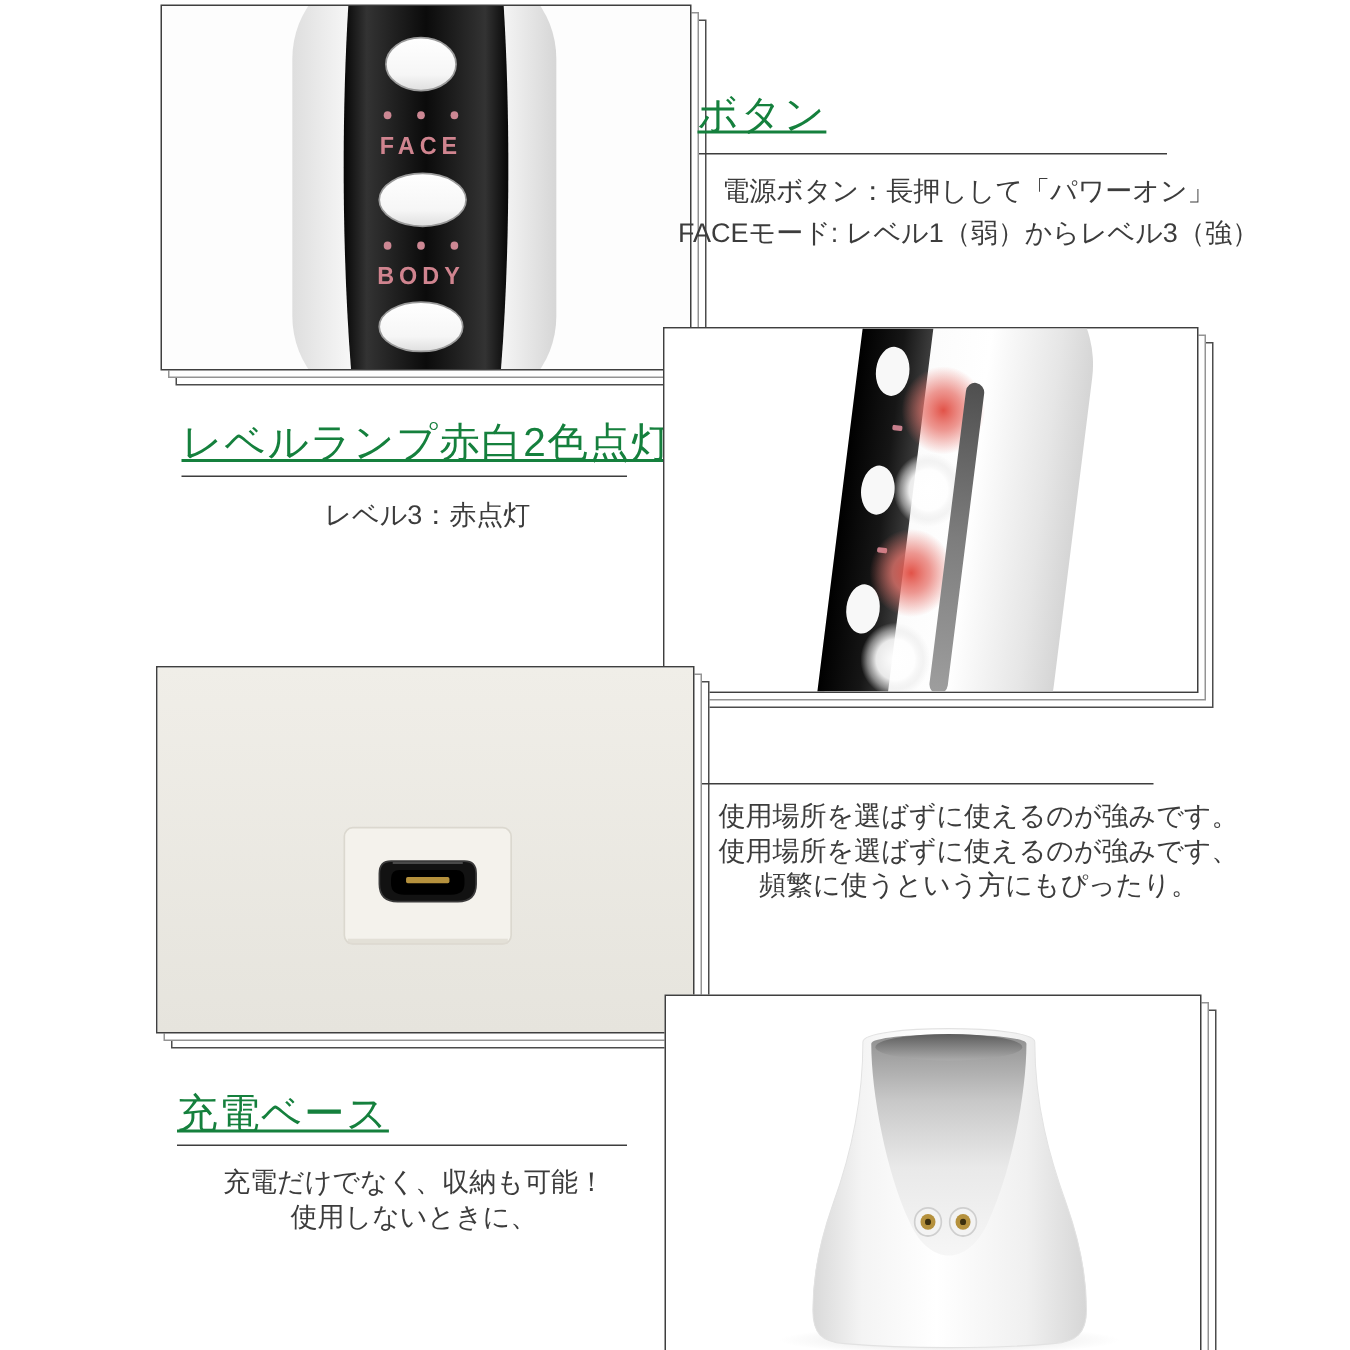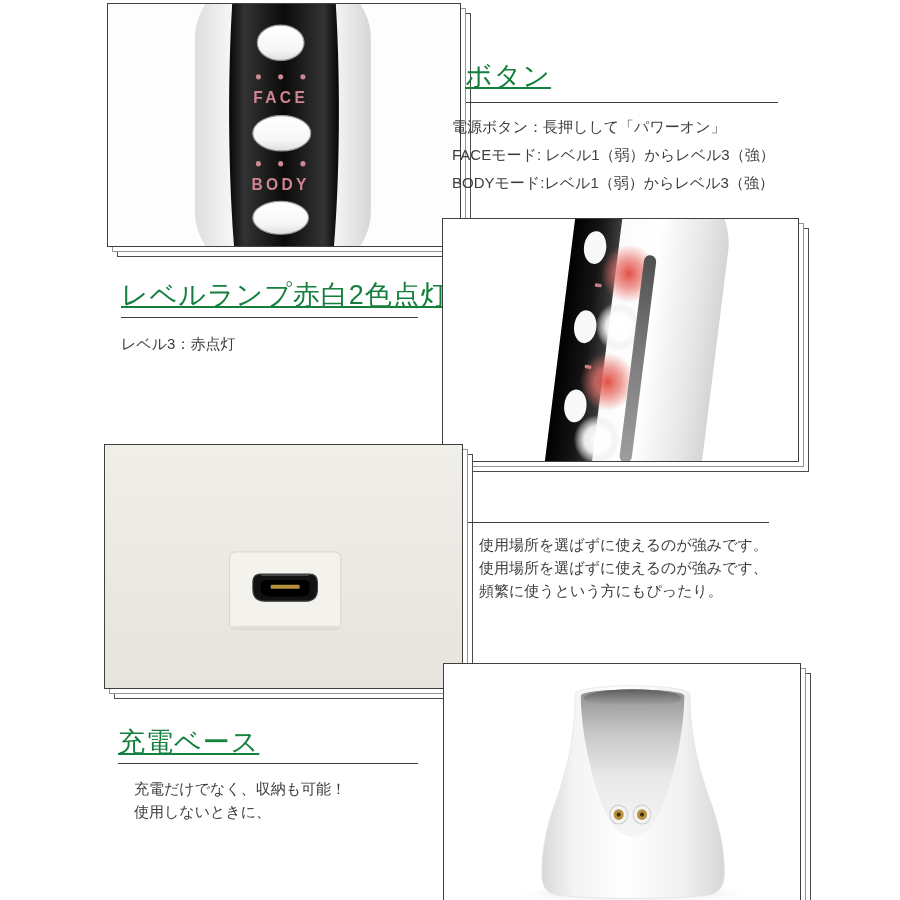--- a/index.html
+++ b/index.html
@@ -17,21 +17,21 @@
     background:#ffffff;border:1px solid #3f3f3f;box-sizing:border-box;overflow:hidden;
   }
   .photo-inner svg{display:block;width:100%;height:100%;}
   
   .sec{position:absolute;}
   .sec-title{
     margin:0;font-size:27px;font-weight:500;line-height:1.25;
     color:#15803d;letter-spacing:1px;white-space:nowrap;text-decoration:underline;
   }
   .sec-rule{height:0;border-top:1px solid #3d3d3d;}
-  .sec-body{font-size:15px;color:#3c3c3c;}
+  .sec-body{font-size:18px;color:#3c3c3c;text-align:center;}
   .sec-line{line-height:23px;white-space:nowrap;}
   .lh28 .sec-line{line-height:28px;}
 </style>
 </head>
 <body>
 
 <div class="canvas">
 
   <figure class="photo" style="left:107px;top:3px;width:318px;height:208px">
     <div class="ply ply-outer"></div>
@@ -81,21 +81,20 @@
       </svg>
     </div>
   </figure>
 
   <section class="sec" style="left:452px;top:60px">
     <h2 class="sec-title" style="margin-left:13px">ボタン</h2>
     <div class="sec-rule" style="margin-left:14px;width:312px;margin-top:8px"></div>
     <div class="sec-body lh28" style="margin-top:10px">
       <div class="sec-line">電源ボタン：長押しして「パワーオン」</div>
       <div class="sec-line">FACEモード: レベル1（弱）からレベル3（強）</div>
-      <div class="sec-line">BODYモード:レベル1（弱）からレベル3（強）</div>
     </div>
   </section>
 
   <section class="sec" style="left:121px;top:279px">
     <h2 class="sec-title">レベルランプ赤白2色点灯</h2>
     <div class="sec-rule" style="width:297px;margin-top:4px"></div>
     <div class="sec-body" style="margin-top:14px">
       <div class="sec-line">レベル3：赤点灯</div>
     </div>
   </section>

